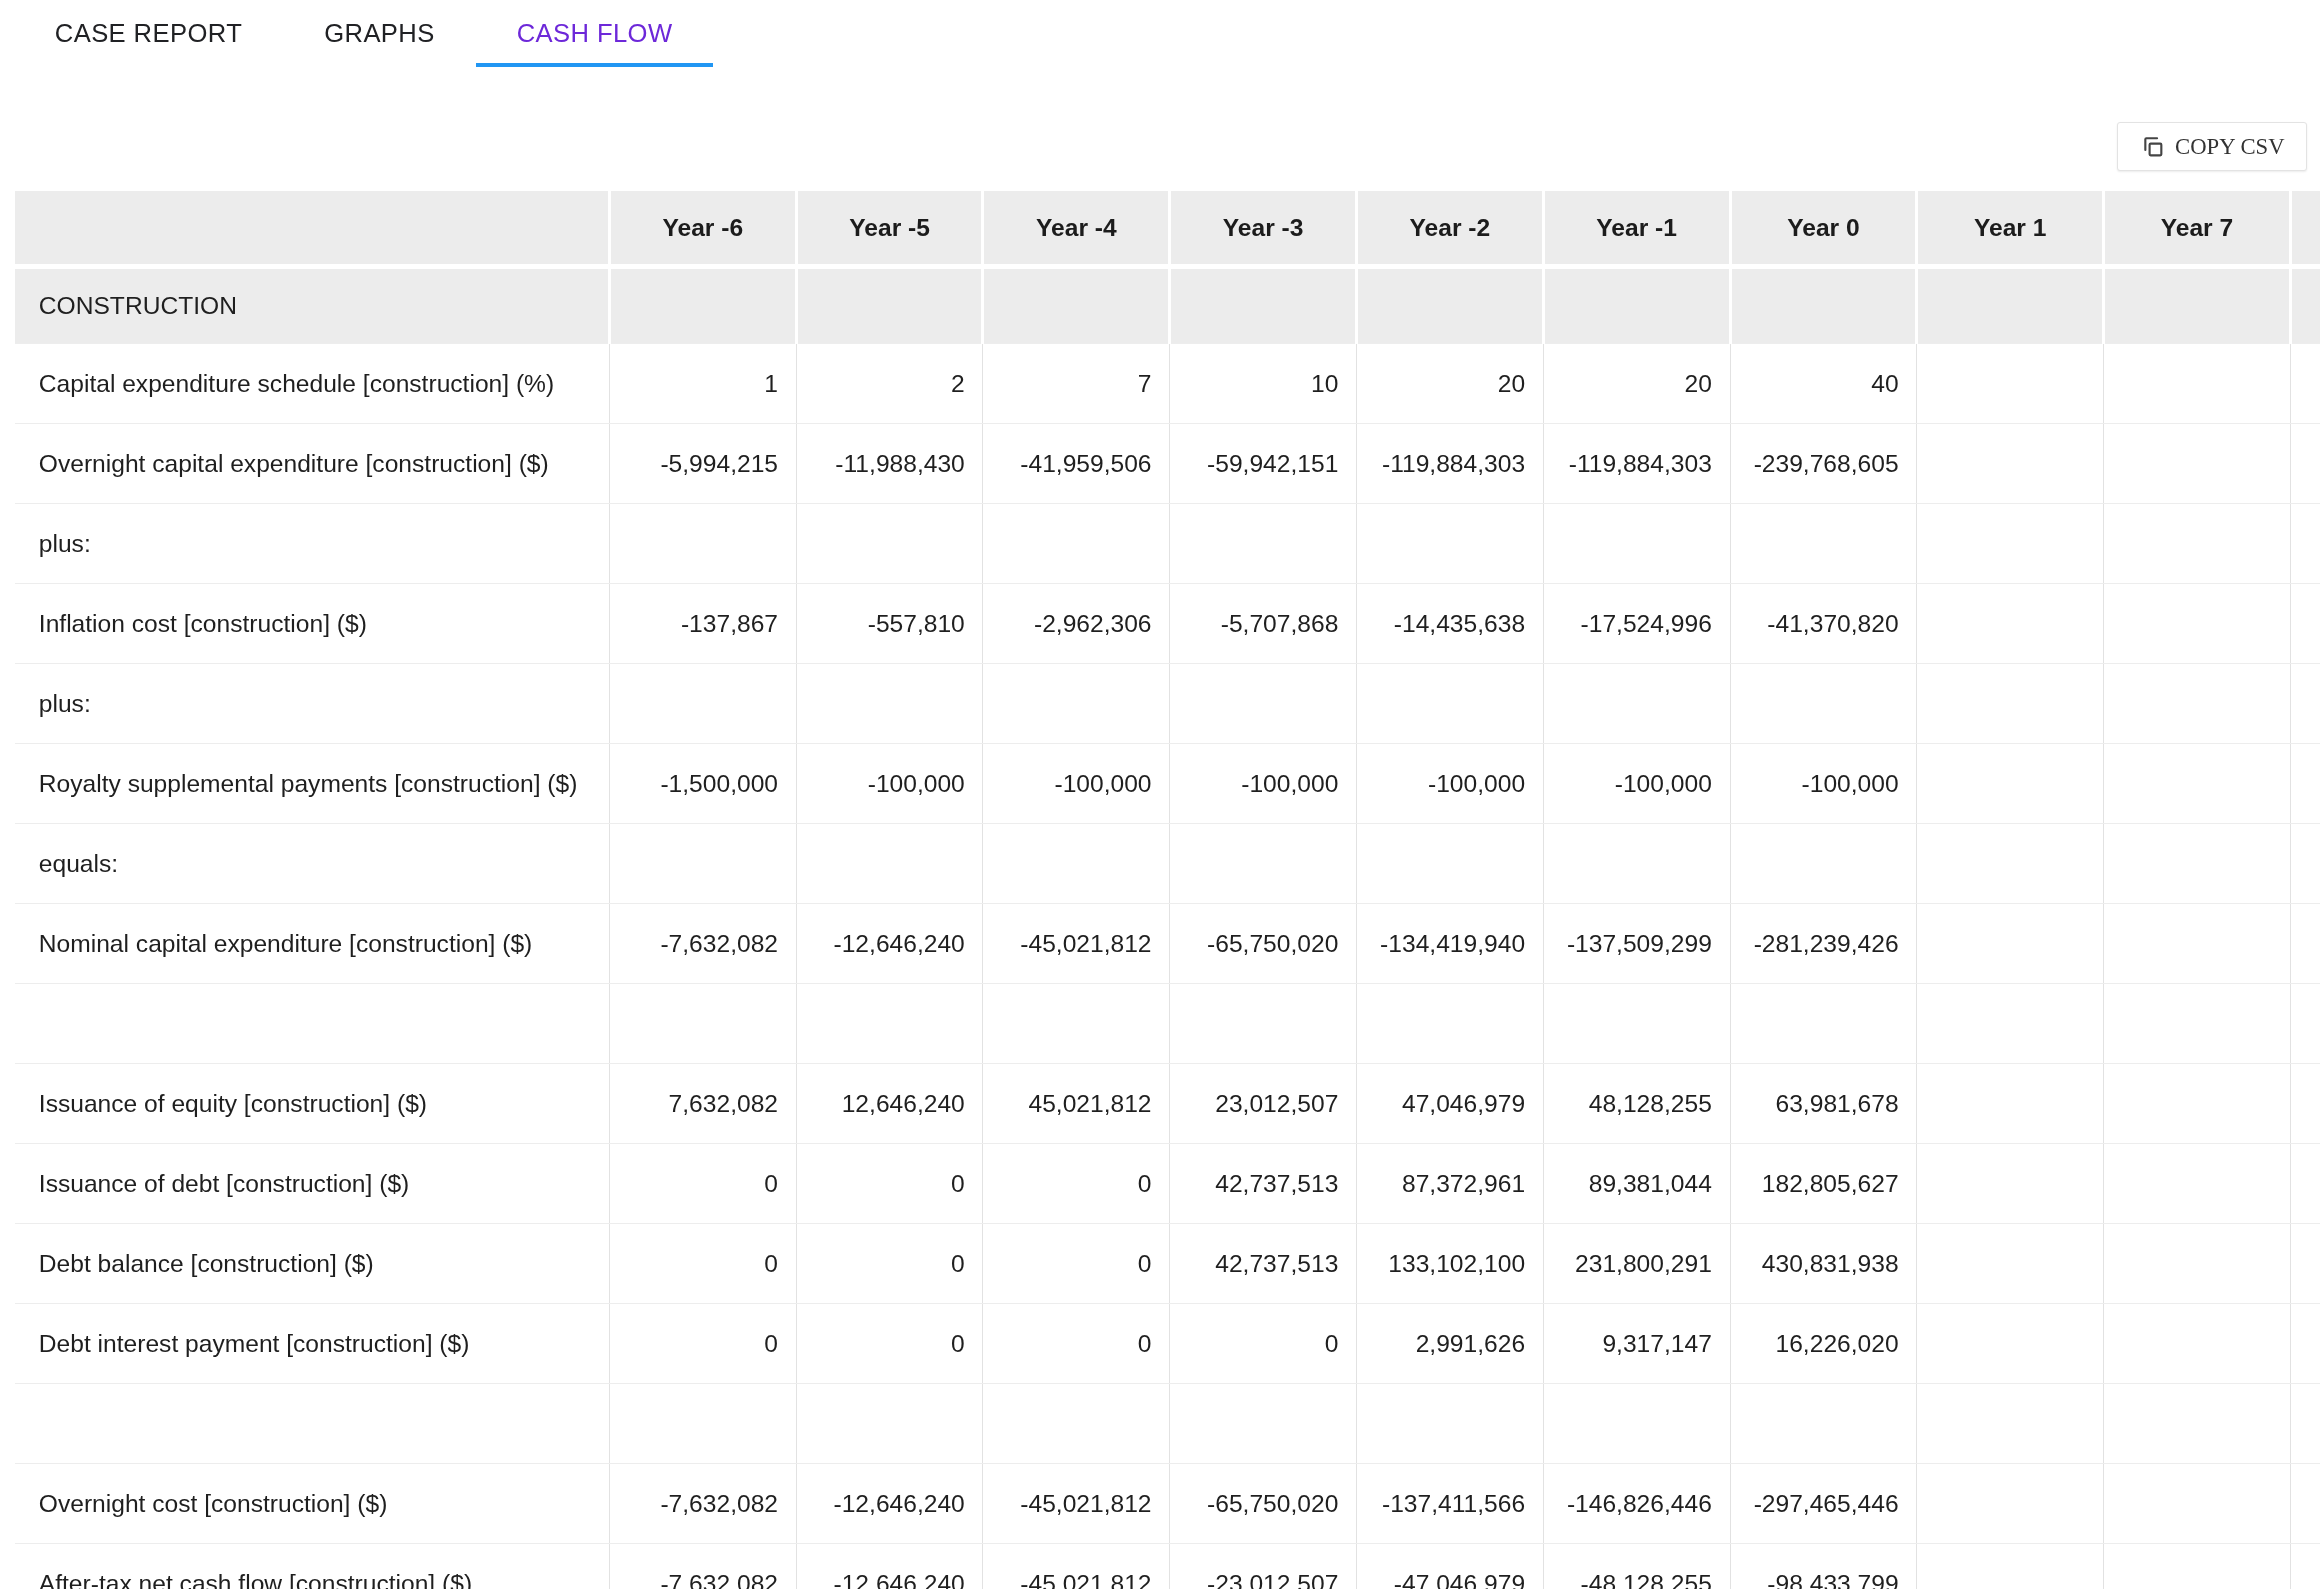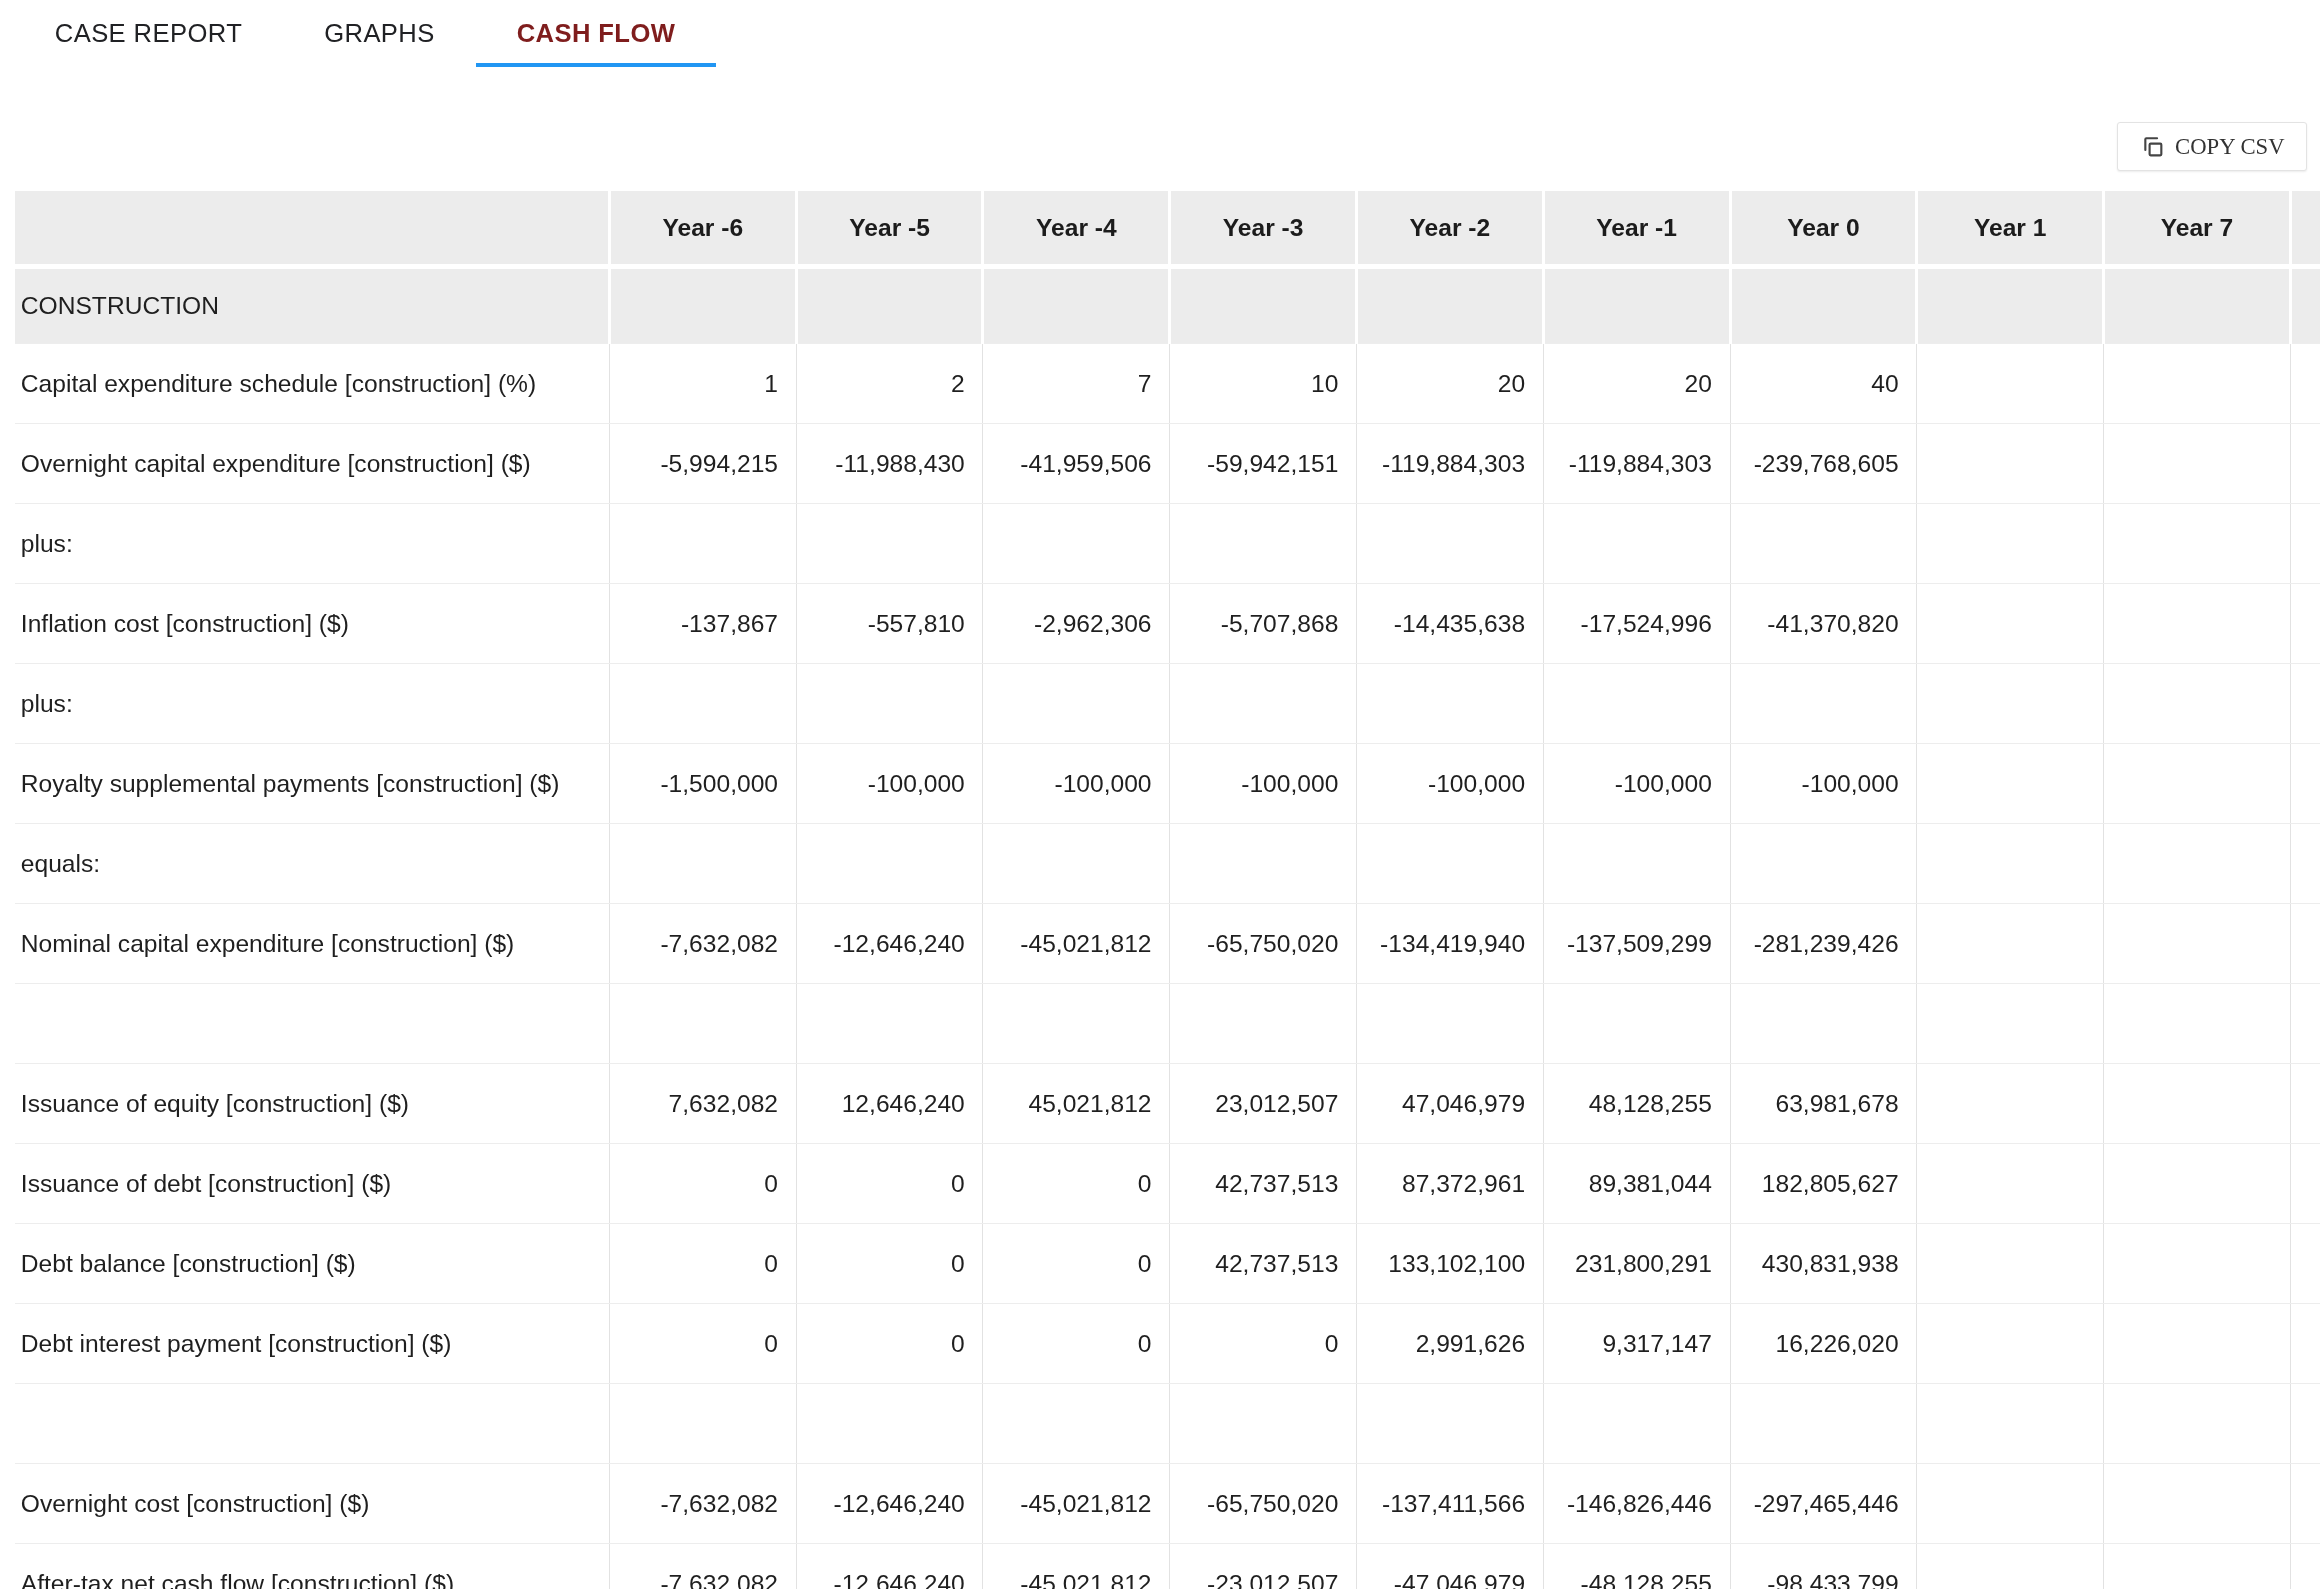--- a/index.html
+++ b/index.html
@@ -24,21 +24,21 @@
     align-items: center;
     padding: 6px 41px;
     font-size: 25.6px;
     letter-spacing: 0.4px;
     color: #202124;
     position: relative;
     cursor: pointer;
     white-space: nowrap;
     user-select: none;
   }
-  .tab.active { color: #7f1d1d; font-weight: bold; }
+  .tab.active { color: #6d28d9; }
   .tab.active::after {
     content: "";
     position: absolute;
     left: 0; right: 0; bottom: 0;
     height: 3.9px;
     background: #2196f3;
   }
 
   
   .toolbar {
@@ -102,21 +102,21 @@
   
   tbody td {
     height: 77px;
     vertical-align: middle;
     border-right: 1px solid #e2e2e2;
     border-bottom: 1px solid #ededed;
   }
   tbody td:last-child { border-right: none; }
   tbody td.label-col {
     text-align: left;
-    padding-left: 6px;
+    padding-left: 24px;
     color: #1f1f1f;
   }
   tbody td.num {
     text-align: right;
     padding-right: 17.7px;
     color: #1f1f1f;
   }
 
   
   tr.row-section td {

